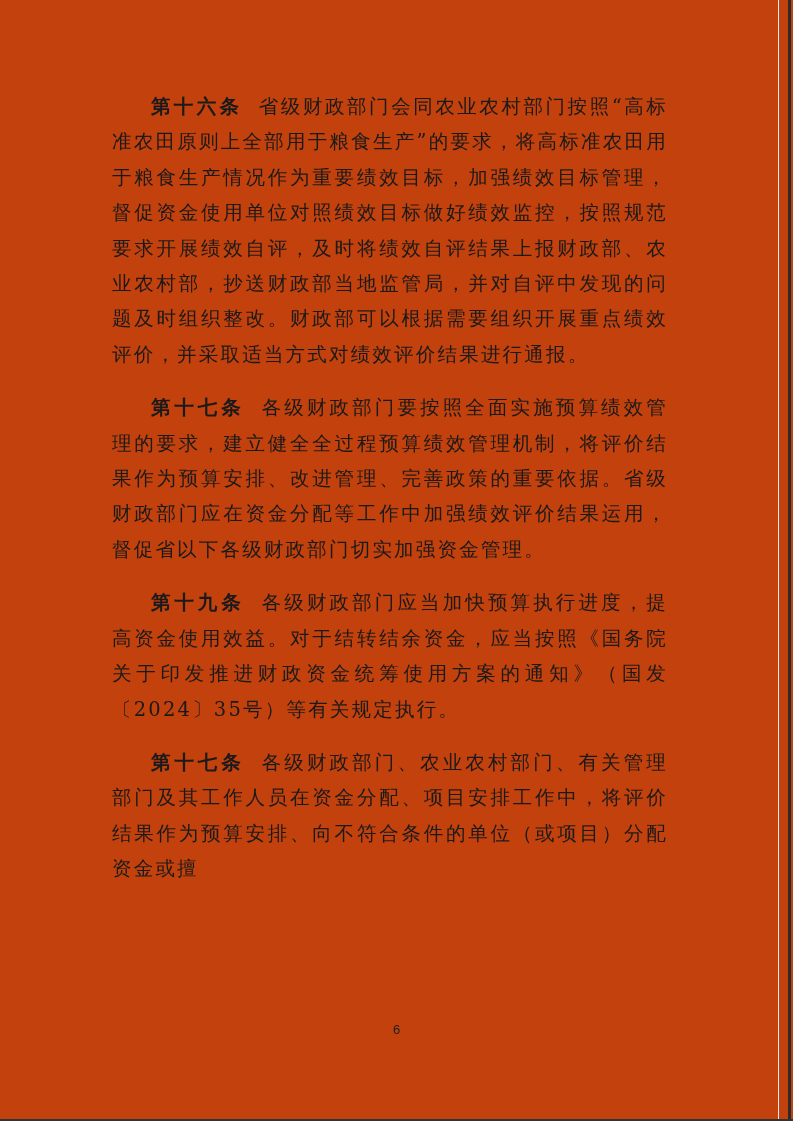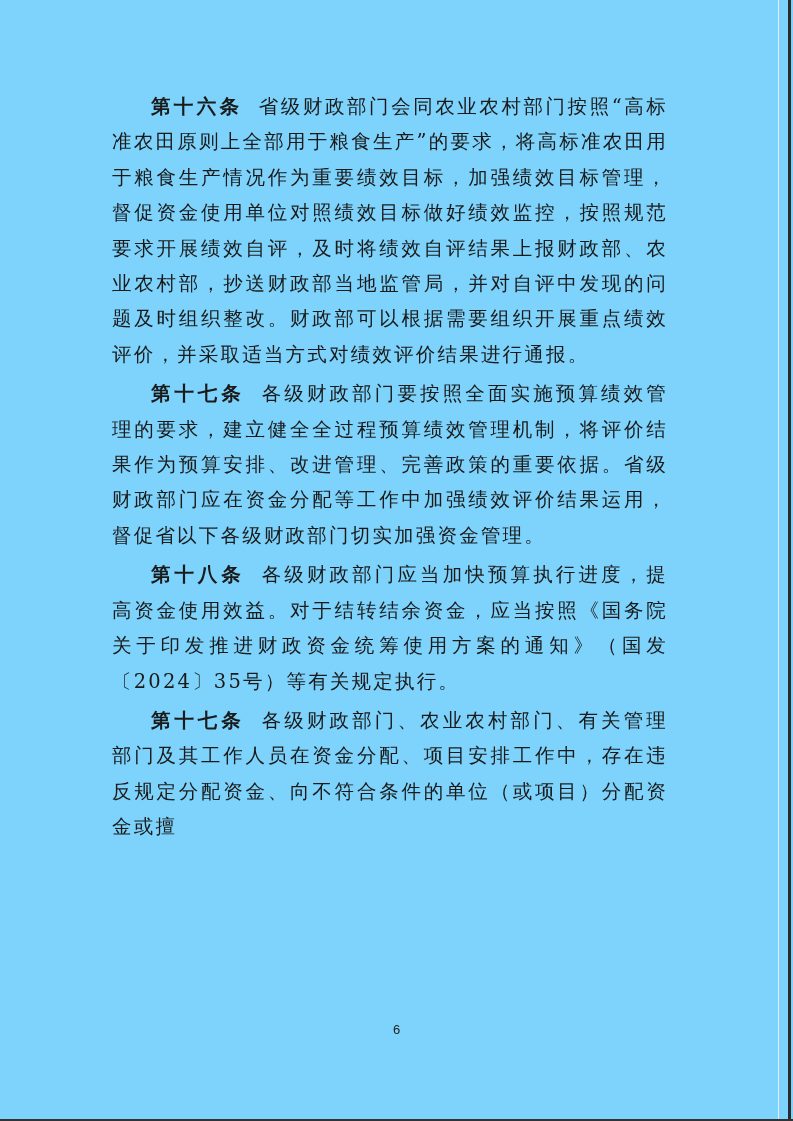--- a/index.html
+++ b/index.html
@@ -13,21 +13,21 @@
     position: relative;
     overflow: hidden;
     font-family: "DejaVu Serif", "Liberation Serif", serif;
     color: #1a1a1a;
   }
   .page {
     position: absolute;
     left: 0; top: 0;
     width: 793px;
     height: 1121px;
-    background: #7dd3fc;
+    background: #c2410c;
   }
   .scan-edge-right {
     position: absolute;
     top: 0;
     right: 2px;
     width: 3px;
     height: 1119px;
     background: #2b2b2b;
   }
   .scan-edge-right-faint {
@@ -53,21 +53,21 @@
     width: 556px;
   }
   .article {
     margin: 0;
     font-size: 19.5px;
     line-height: 35.4px;
     letter-spacing: 2.2px;
     text-align: justify;
     text-indent: 2em;
   }
-  .article + .article { margin-top: 4px; }
+  .article + .article { margin-top: 18px; }
   .art-title {
     font-family: "DejaVu Sans", "Liberation Sans", sans-serif;
     font-weight: bold;
     letter-spacing: 3px;
   }
   .art-gap { display: inline-block; width: 16px; }
   .page-number {
     position: absolute;
     left: 0;
     width: 793px;
@@ -85,19 +85,19 @@
   <div class="scan-edge-right-faint"></div>
   <div class="scan-edge-right"></div>
   <div class="scan-edge-bottom"></div>
 
   <div class="content">
     <p class="article"><span class="art-title">第十六条</span><span class="art-gap"></span><span>省级财政部门会同农业农村部门按照“高标准农田原则上全部用于粮食生产”的要求，将高标准农田用于粮食生产情况作为重要绩效目标，加强绩效目标管理，督促资金使用单位对照绩效目标做好绩效监控，按照规范要求开展绩效自评，及时将绩效自评结果上报财政部、农业农村部，抄送财政部当地监管局，并对自评中发现的问题及时组织整改。财政部可以根据需要组织开展重点绩效评价，并采取适当方式对绩效评价结果进行通报。</span></p>
 
     <p class="article"><span class="art-title">第十七条</span><span class="art-gap"></span><span>各级财政部门要按照全面实施预算绩效管理的要求，建立健全全过程预算绩效管理机制，将评价结果作为预算安排、改进管理、完善政策的重要依据。省级财政部门应在资金分配等工作中加强绩效评价结果运用，督促省以下各级财政部门切实加强资金管理。</span></p>
 
 
-    <p class="article"><span class="art-title">第十八条</span><span class="art-gap"></span><span>各级财政部门应当加快预算执行进度，提高资金使用效益。对于结转结余资金，应当按照《国务院关于印发推进财政资金统筹使用方案的通知》（国发〔2024〕35号）等有关规定执行。</span></p>
+    <p class="article"><span class="art-title">第十九条</span><span class="art-gap"></span><span>各级财政部门应当加快预算执行进度，提高资金使用效益。对于结转结余资金，应当按照《国务院关于印发推进财政资金统筹使用方案的通知》（国发〔2024〕35号）等有关规定执行。</span></p>
 
-    <p class="article"><span class="art-title">第十七条</span><span class="art-gap"></span><span>各级财政部门、农业农村部门、有关管理部门及其工作人员在资金分配、项目安排工作中，存在违反规定分配资金、向不符合条件的单位（或项目）分配资金或擅</span></p>
+    <p class="article"><span class="art-title">第十七条</span><span class="art-gap"></span><span>各级财政部门、农业农村部门、有关管理部门及其工作人员在资金分配、项目安排工作中，将评价结果作为预算安排、向不符合条件的单位（或项目）分配资金或擅</span></p>
   </div>
 
   <div class="page-number">6</div>
 </div>
 
 </body></html>

